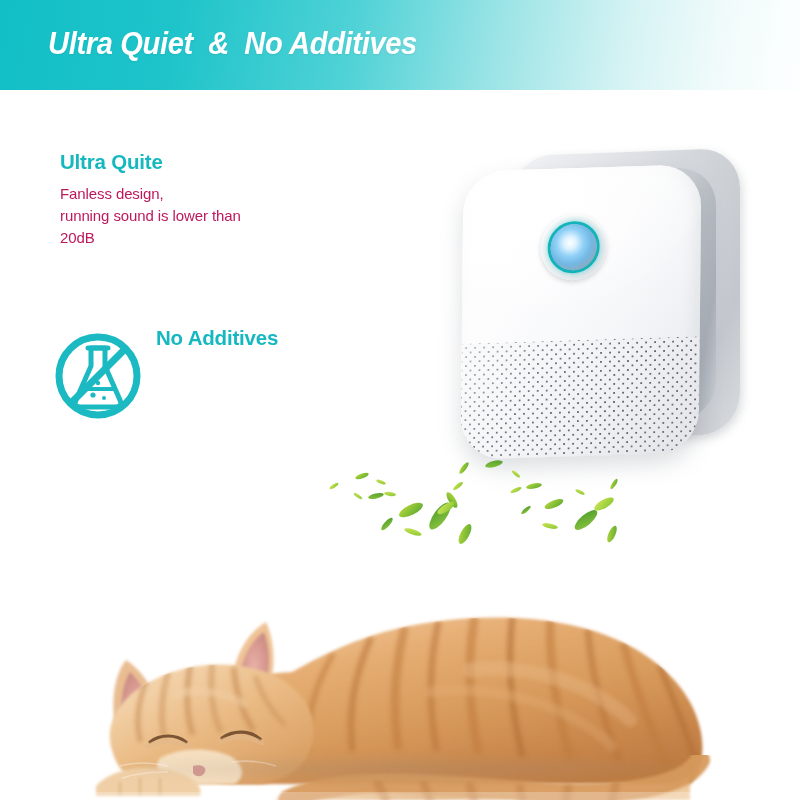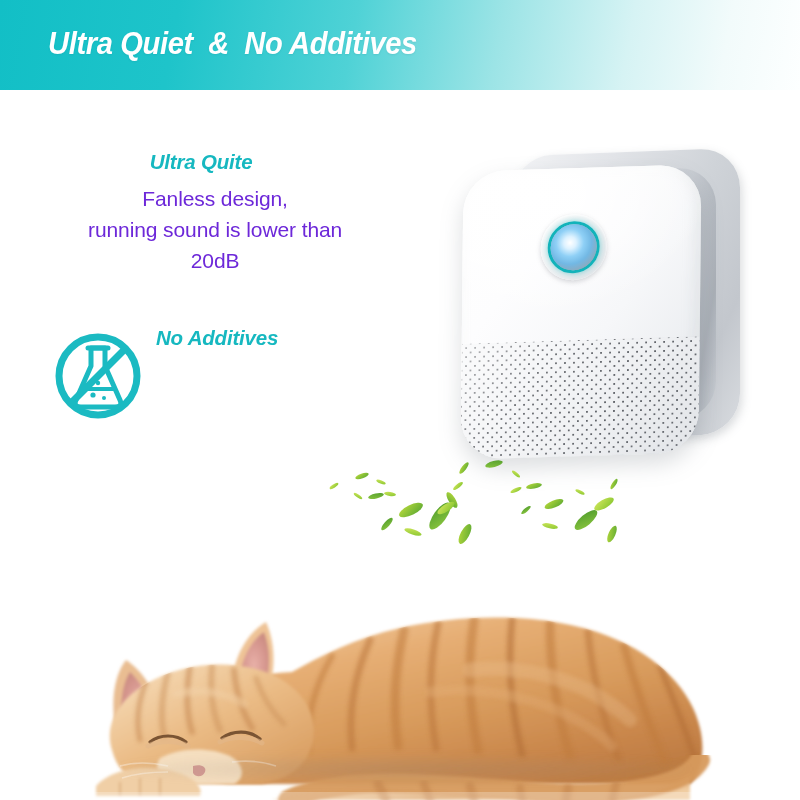--- a/index.html
+++ b/index.html
@@ -10,21 +10,20 @@
     background: #ffffff;
     font-family: "Liberation Sans", sans-serif;
     overflow: hidden;
   }
 
   .page {
     position: relative;
     width: 656px;
     height: 800px;
     background: #ffffff;
-    text-align: center;
   }
 
   
   .header-band {
     position: absolute;
     left: 0;
     top: 0;
     width: 800px;
     height: 90px;
     background: linear-gradient(100deg,
@@ -73,34 +72,32 @@
   }
 
   .feature-text {
     padding-left: 8px;
     padding-top: 2px;
   }
 
   .feature-heading {
     font-size: 20.5px;
     font-weight: bold;
-    font-style: italic;
     color: #16b8c0;
     letter-spacing: -0.2px;
     margin-bottom: 9px;
     white-space: nowrap;
   }
 
   .feature-body {
-    font-size: 21px;
-    color: #6d28d9;
+    font-size: 15px;
+    color: #be185d;
     line-height: 1.48;
     white-space: pre-line;
     letter-spacing: -0.1px;
-    margin-left: 28px;
   }
 
   
   .device-stage {
     position: absolute;
     left: 450px;
     top: 150px;
     width: 300px;
     height: 320px;
   }

